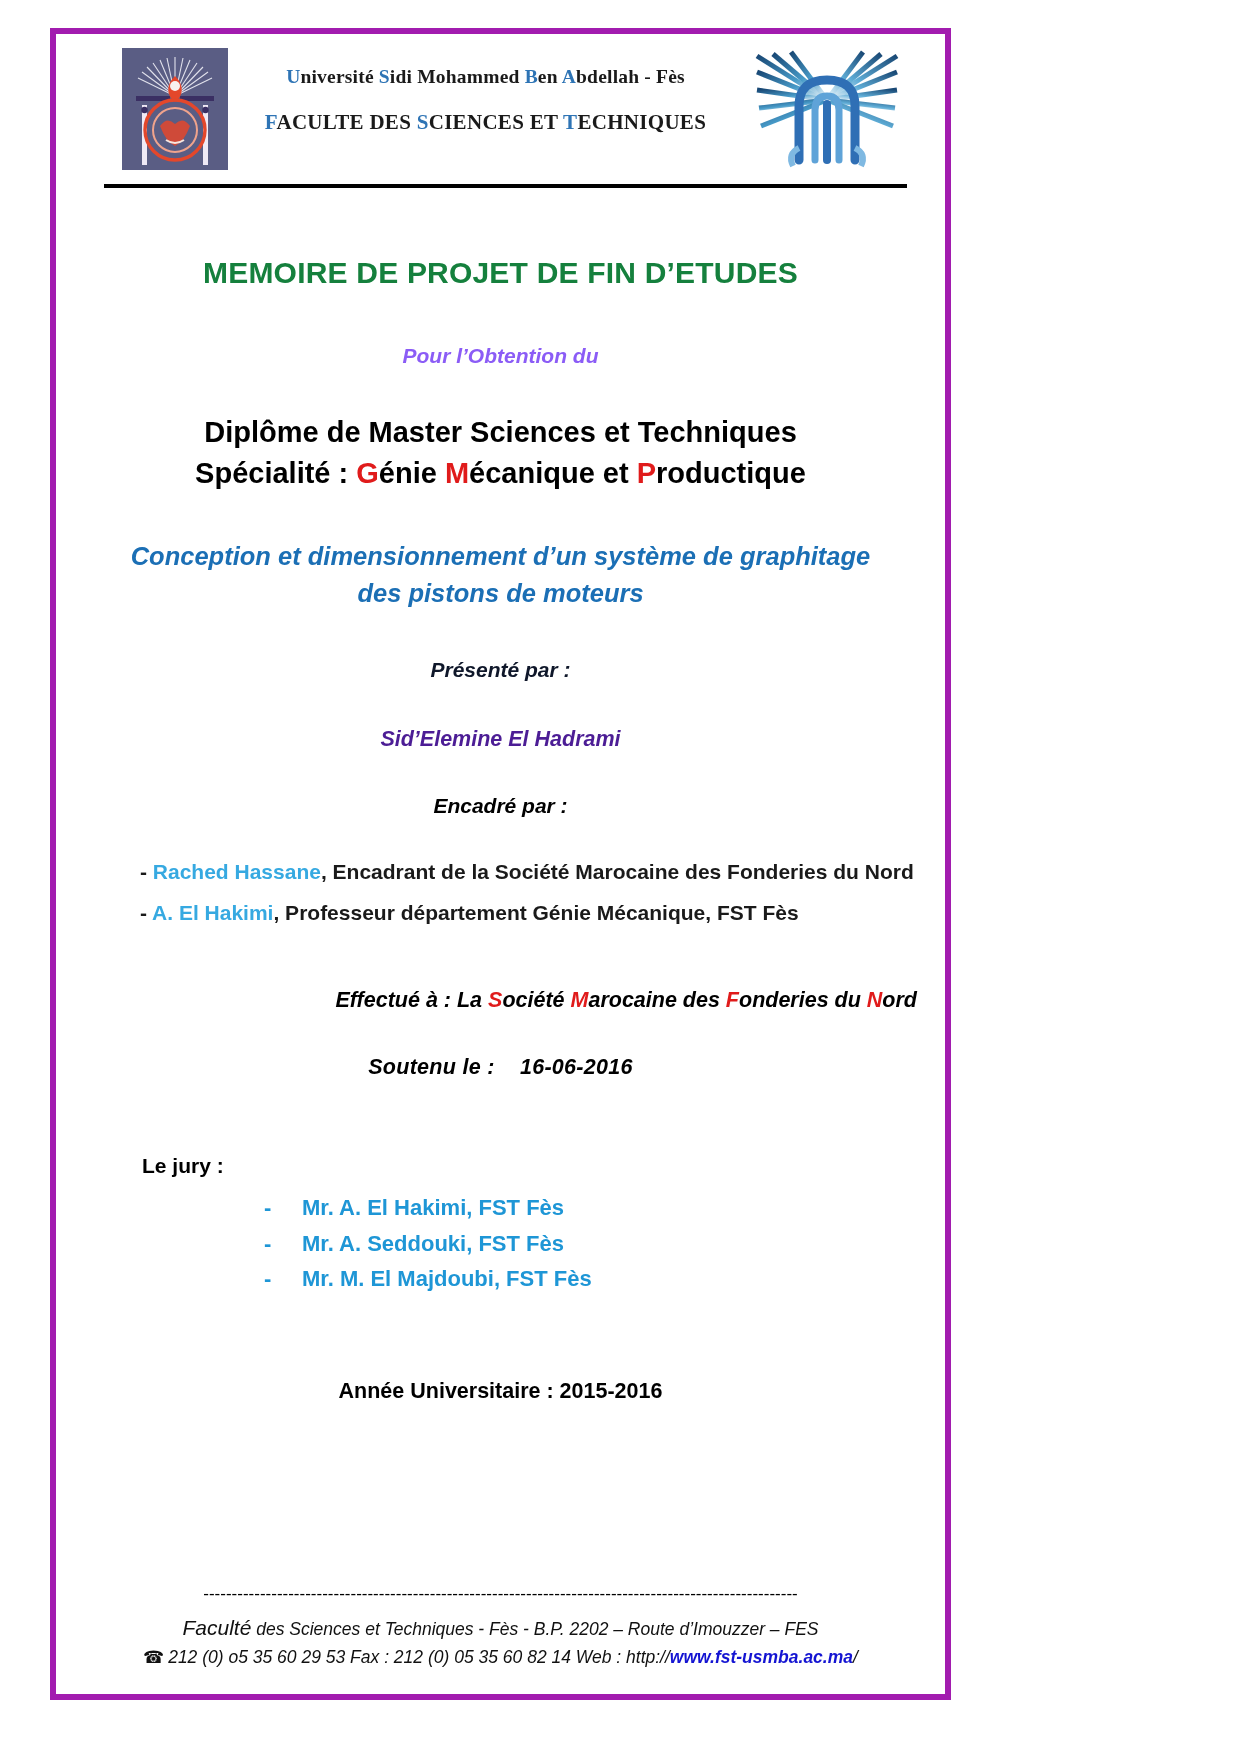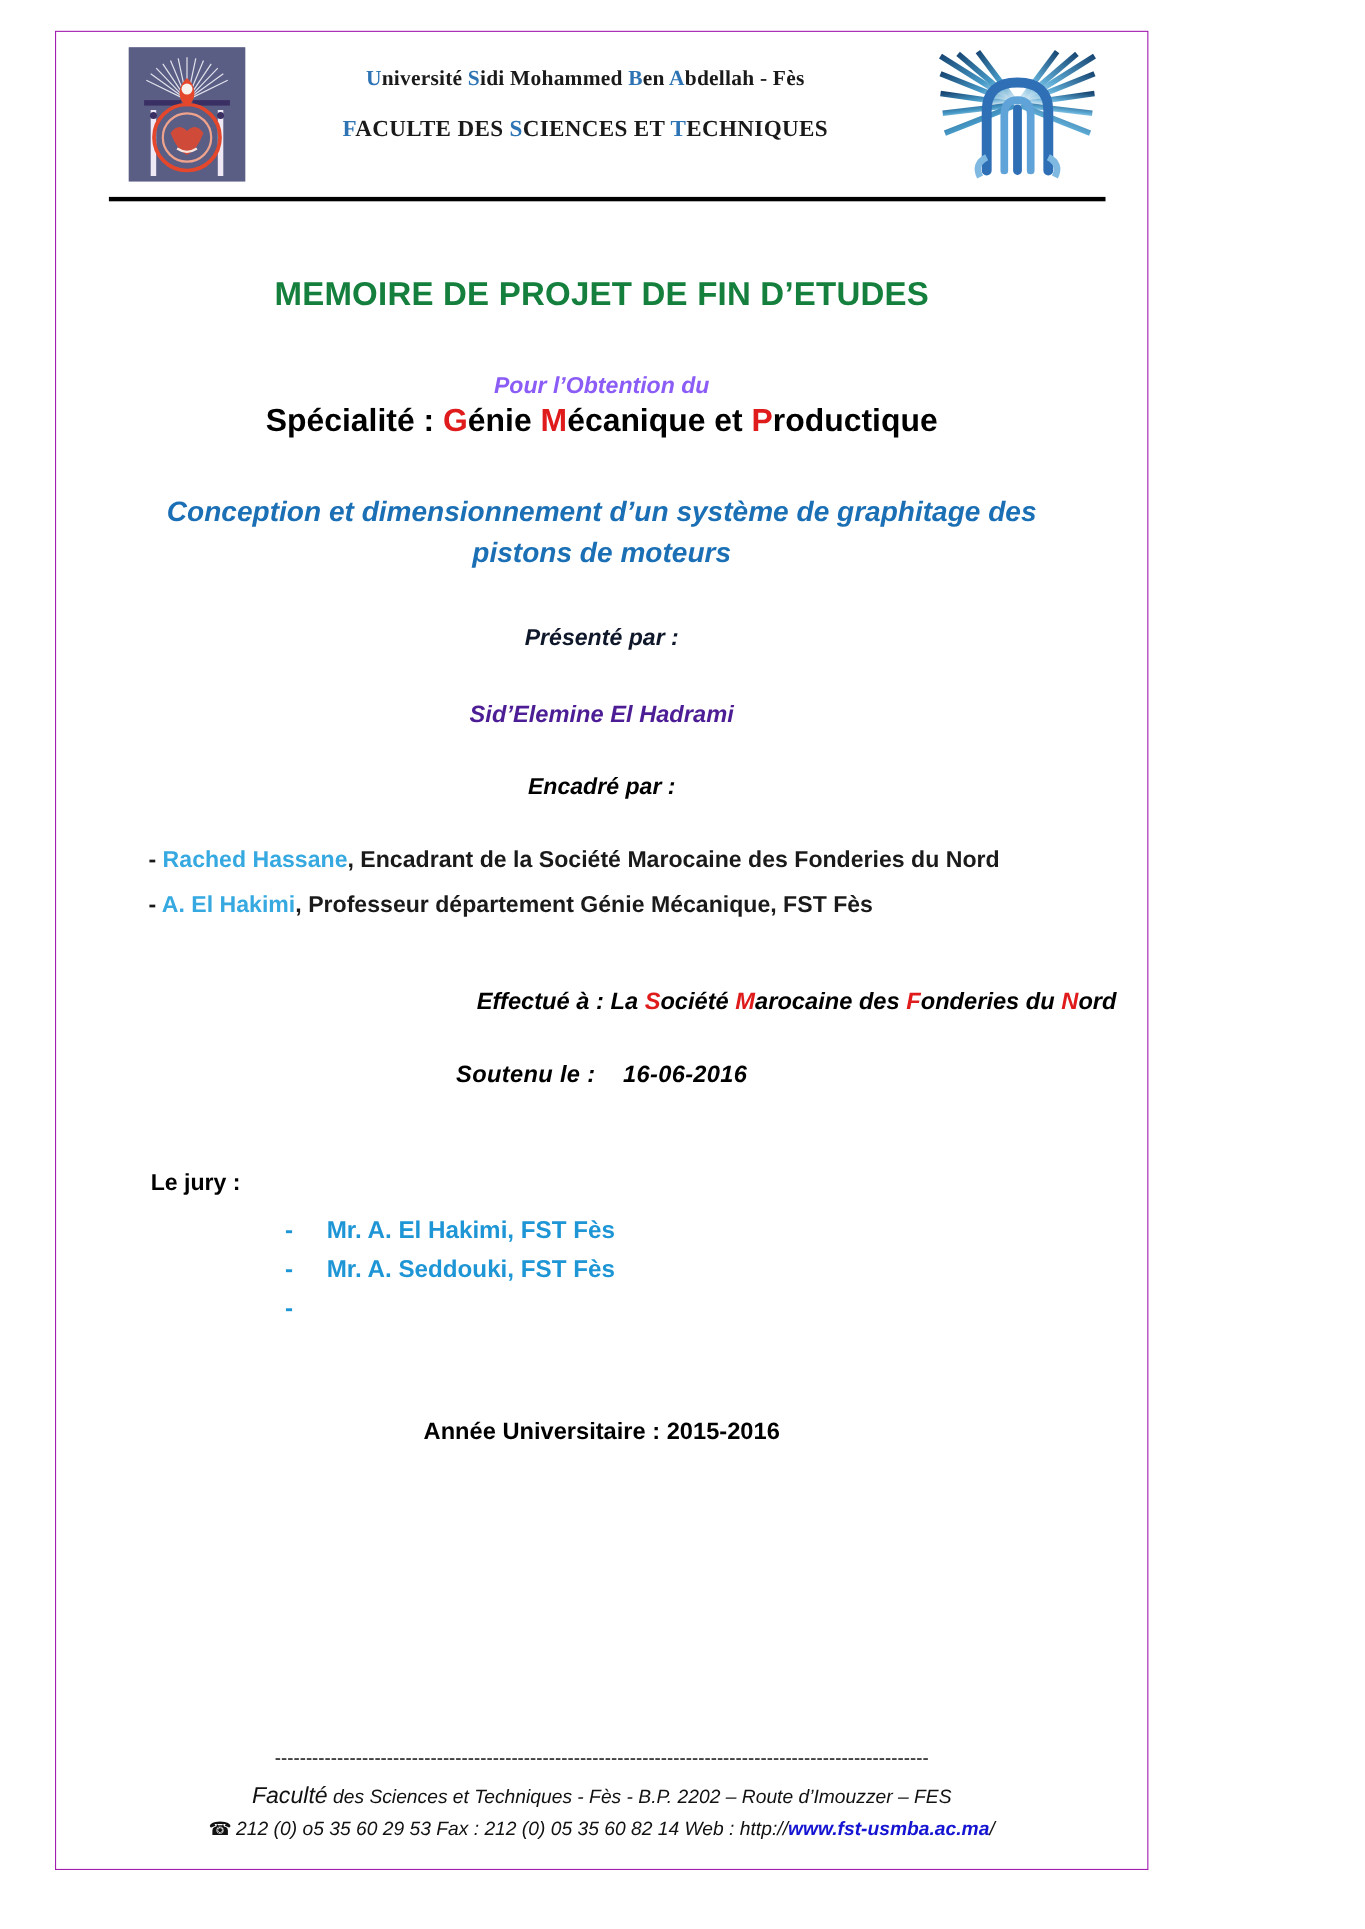--- a/index.html
+++ b/index.html
@@ -12,23 +12,23 @@
     height: 1754px;
     font-family: "Liberation Sans", sans-serif;
     position: relative;
     overflow: hidden;
   }
 
   .page {
     position: absolute;
     left: 50px;
     top: 28px;
-    width: 994px;
+    width: 901px;
     height: 1672px;
-    border: 1px solid #a21caf;
+    border: 6px solid #a21caf;
     box-sizing: border-box;
     background: #ffffff;
   }
 
   .page-inner {
     position: absolute;
     left: 0;
     top: 0;
     right: 0;
     bottom: 0;
@@ -364,20 +364,21 @@
 
       <div class="header-rule"></div>
     </div>
 
     <div class="body-block">
 
       <div class="t-main">MEMOIRE DE PROJET DE FIN D’ETUDES</div>
 
       <div class="t-pour">Pour l’Obtention du</div>
 
+      <div class="t-diplome">Diplôme de Master Sciences et Techniques</div>
 
       <div class="t-specialite">
         <span>Spécialité : </span><span class="red">G</span><span>énie </span><span class="red">M</span><span>écanique et </span><span class="red">P</span><span>roductique</span>
       </div>
 
       <div class="t-subject">Conception et dimensionnement d’un système de graphitage des pistons de moteurs</div>
 
       <div class="t-presente">Présenté par :</div>
 
       <div class="t-student">Sid’Elemine El Hadrami</div>
@@ -407,20 +408,21 @@
           <div class="jury-row">
             <span class="jury-dash">-</span>
             <span>Mr. A. El Hakimi,  FST Fès</span>
           </div>
           <div class="jury-row">
             <span class="jury-dash">-</span>
             <span>Mr. A. Seddouki,  FST Fès</span>
           </div>
           <div class="jury-row">
             <span class="jury-dash">-</span>
+            <span>Mr. M. El Majdoubi,  FST Fès</span>
           </div>
         </div>
       </div>
 
       <div class="t-annee">Année Universitaire : 2015-2016</div>
     </div>
 
     <div class="footer">
       <div class="dashes">---------------------------------------------------------------------------------------------------------</div>
       <div class="foot-line1">

